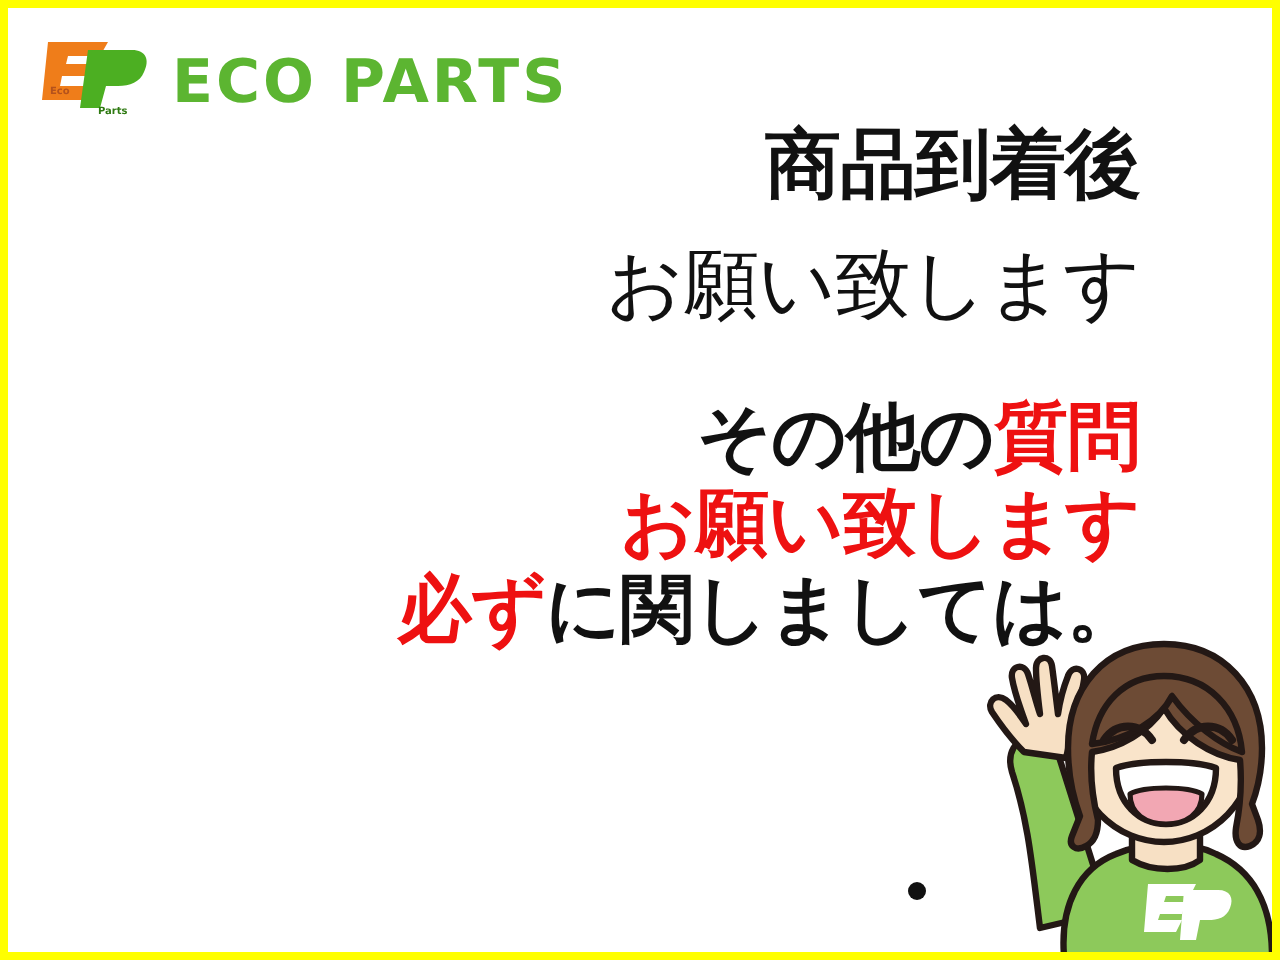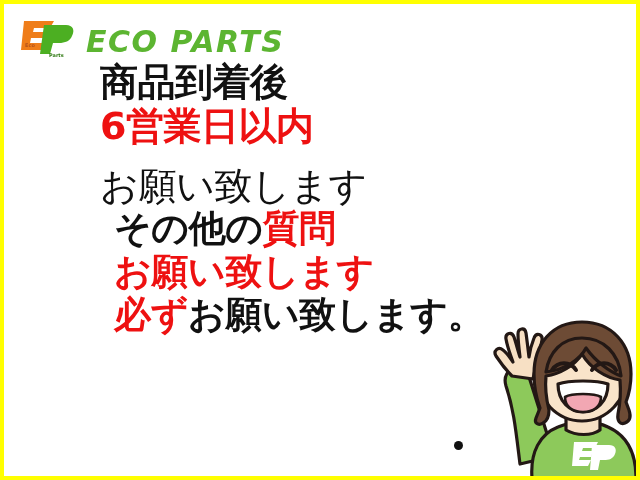--- a/index.html
+++ b/index.html
@@ -28,46 +28,46 @@
     gap: 10px;
   }
   #ep-mark {
     position: relative;
     width: 56px;
     height: 42px;
   }
   #wordmark {
     font-family: "DejaVu Sans", "Liberation Sans", sans-serif;
     font-weight: bold;
-    font-style: italic;
     font-size: 30px;
     letter-spacing: 1.5px;
     color: #5cb531;
     line-height: 1;
     white-space: nowrap;
     margin-top: 10px;
   }
 
   
   #message {
     position: absolute;
     left: 96px;
     top: 56px;
     width: 470px;
+    text-align: right;
   }
   .line {
     font-family: "DejaVu Sans", "Liberation Sans", sans-serif;
     line-height: 1.16;
     white-space: nowrap;
     letter-spacing: -0.5px;
   }
   .blk { color: #111111; font-weight: bold; }
   .red { color: #ee1111; font-weight: bold; }
   .g1 .line { font-size: 38px; }
-  .g2 { margin-left: 14px; }
+  .g2 { margin-top: 34px; margin-left: 14px; }
   .g2 .line { font-size: 37px; }
   .thin { font-weight: normal; margin-top: 16px; }
 
   
   #character {
     position: absolute;
     right: -4px;
     bottom: -2px;
     width: 186px;
     height: 178px;
@@ -103,31 +103,30 @@
       </svg>
     </div>
 
     <div id="wordmark">ECO PARTS</div>
   </div>
 
   <div id="message">
 
     <div class="g1">
       <div class="line blk">商品到着後</div>
-      <div class="line red">6営業日以内</div>
       <div class="line blk thin">お願い致します</div>
     </div>
 
     <div class="g2">
       <div class="line">
         <span class="blk">その他の</span><span class="red">質問</span>
       </div>
       <div class="line red">お願い致します</div>
       <div class="line">
-        <span class="red">必ず</span><span class="blk">お願い致します。</span>
+        <span class="red">必ず</span><span class="blk">に関しましては。</span>
       </div>
     </div>
   </div>
 
   <div id="stray-dot"></div>
 
   <div id="character">
     <svg width="186" height="178" viewBox="0 0 186 178" xmlns="http://www.w3.org/2000/svg">
       <g stroke="#231815" stroke-width="3.2" stroke-linejoin="round" stroke-linecap="round">
 

